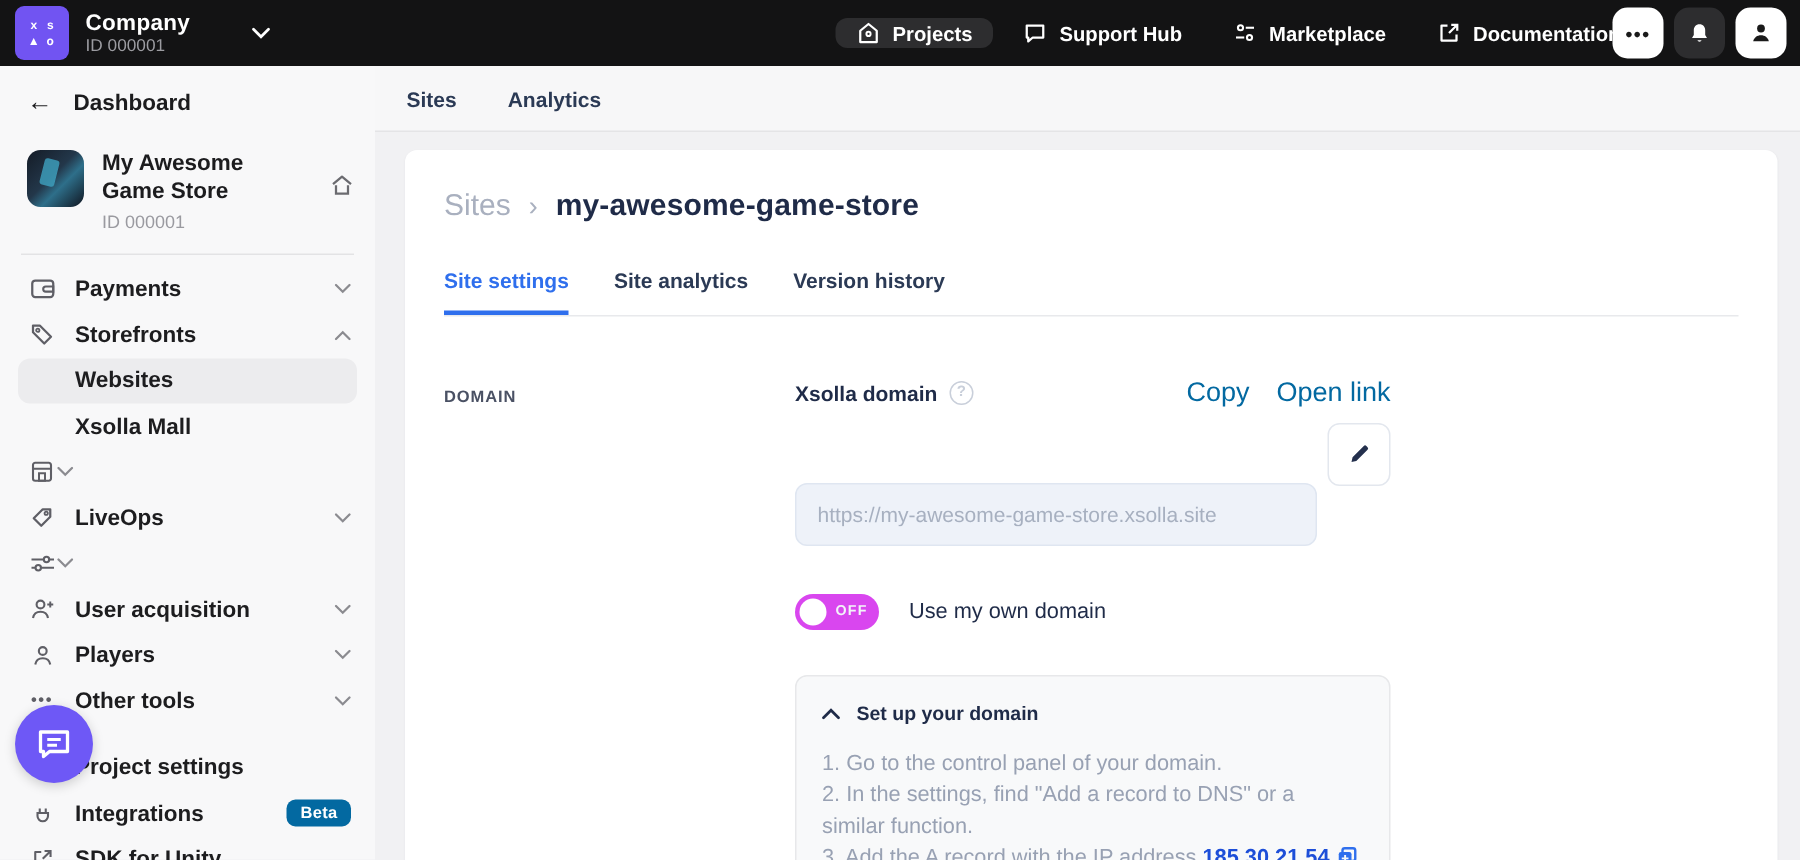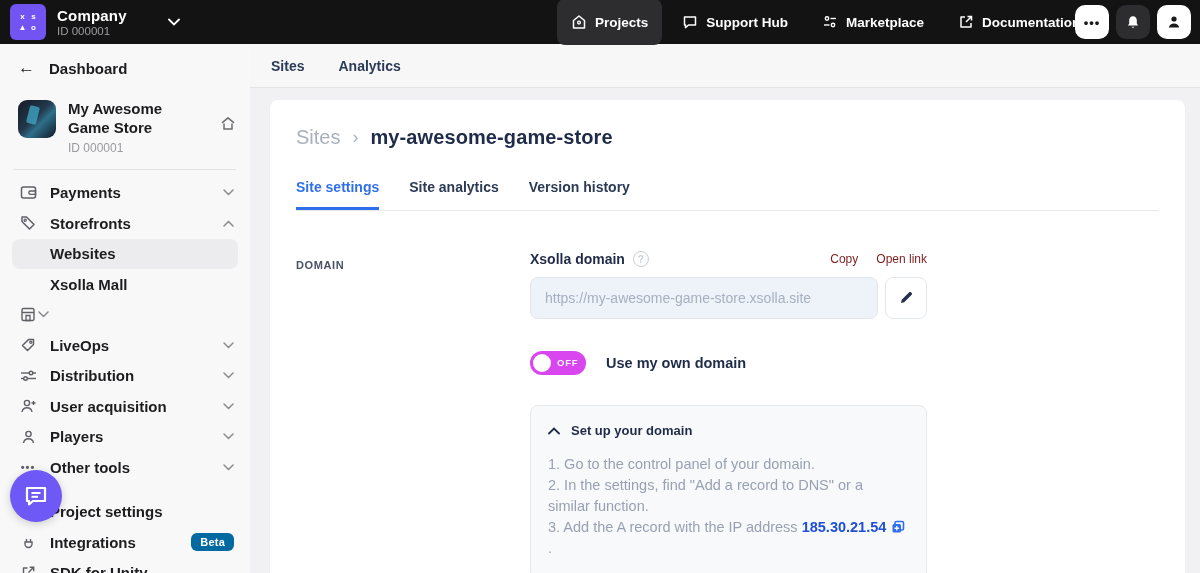--- a/index.html
+++ b/index.html
@@ -11,21 +11,21 @@
   .topbar { position:absolute; top:0; left:0; width:1200px; height:44px; background:#131314;
     display:flex; align-items:center; color:#fff; z-index:40; }
   .brand { display:flex; align-items:center; gap:11px; padding-left:10px; cursor:pointer; }
   .brand-logo { width:36px; height:36px; border-radius:6px; background:#7154f2;
     display:grid; grid-template-columns:1fr 1fr; place-items:center; padding:7px;
     font-size:8px; font-weight:bold; color:#fff; line-height:1; }
   .brand-text .name { font-size:15px; font-weight:bold; letter-spacing:.2px; }
   .brand-text .cid { font-size:11.5px; color:#9c9ca1; margin-top:1px; }
   .brand-chev { margin-left:30px; }
   .topnav { position:absolute; left:557px; top:0; height:44px; display:flex; align-items:center; gap:6px; }
-  .topnav-item { display:flex; align-items:center; gap:8px; height:46px; padding:0 14px;
+  .topnav-item { display:flex; align-items:center; gap:8px; height:20px; padding:0 14px;
     border-radius:8px; font-size:13.5px; font-weight:600; color:#fff; cursor:pointer; white-space:nowrap; }
   .topnav-item.active { background:#2d2d2f; }
   .top-squares { position:absolute; right:9px; top:5px; display:flex; gap:7px; }
   .sq-btn { width:34px; height:34px; border-radius:10px; display:flex; align-items:center;
     justify-content:center; cursor:pointer; }
   .sq-btn.light { background:#fff; color:#1a1a1a; }
   .sq-btn.dark { background:#2d2d2f; color:#fff; }
   .dots-glyph { font-size:13px; letter-spacing:1px; font-weight:bold; line-height:1; }
 
   
@@ -80,34 +80,34 @@
   .form-area { display:flex; margin-top:40px; }
   .label-col { width:234px; flex:none; padding-top:4px; }
   .section-label { font-size:11px; font-weight:bold; letter-spacing:.6px; color:#4a5164; }
   .fields-col { width:397px; flex:none; }
   .field-head { display:flex; align-items:center; }
   .field-title { font-size:14px; font-weight:bold; color:#1f2b48; }
   .help-circ { width:16px; height:16px; border:1.5px solid #c9cfda; border-radius:50%; margin-left:8px;
     display:flex; align-items:center; justify-content:center; font-size:10px; color:#c9cfda;
     font-weight:bold; cursor:pointer; }
   .field-links { margin-left:auto; display:flex; gap:18px; }
-  .link-muted { font-size:12px; color:#7f1d1d; cursor:pointer; }
+  .link-muted { font-size:18px; color:#0369a1; cursor:pointer; }
   .input-row { display:flex; gap:7px; margin-top:10px; }
   .domain-input { flex:1; height:42px; background:#eef2f9; border:1px solid #dfe6f1; border-radius:8px;
-    padding:0 14px; font-size:14px; color:#26334d; font-family:"Liberation Sans",sans-serif; outline:none; }
+    padding:0 14px; font-size:14px; color:#26334d; font-family:"Liberation Sans",sans-serif; outline:none;margin-top:40px; }
   .domain-input::placeholder { color:#a7b0c0; }
   .edit-btn { width:42px; height:42px; background:#fff; border:1px solid #e3e7ee; border-radius:8px;
     display:flex; align-items:center; justify-content:center; cursor:pointer; color:#24304d; }
 
   .toggle-row { display:flex; align-items:center; gap:20px; margin-top:32px; }
   .toggle { width:56px; height:24px; border-radius:12px; background:#d946ef; position:relative; cursor:pointer; }
   .toggle .knob { position:absolute; left:3px; top:3px; width:18px; height:18px; border-radius:50%; background:#fff; }
   .toggle .state { position:absolute; left:27px; top:6px; font-size:9.5px; font-weight:bold;
     color:#f2f4f8; letter-spacing:.8px; }
-  .toggle-label { font-size:14.5px; font-weight:bold; color:#1f2b48; }
+  .toggle-label { font-size:14.5px; font-weight:normal; color:#1f2b48; }
 
   .setup-panel { margin-top:30px; background:#f8f9fa; border:1px solid #e7e8ea; border-radius:8px;
     padding:17px 20px 20px 17px; }
   .panel-head { display:flex; align-items:center; gap:11px; cursor:pointer; }
   .panel-title { font-size:13px; font-weight:bold; color:#1f2b48; }
   .steps { margin-top:16px; font-size:14.5px; line-height:1.45; color:#98a1b3; }
   .step-ip { font-weight:bold; color:#1d4ed8; }
   .copy-ic { display:inline-block; vertical-align:-2px; margin-left:5px; cursor:pointer; }
 </style>
 </head>
@@ -285,21 +285,20 @@
 
   <div class="nav-row">
     <span class="nav-ic">
       <svg width="17" height="13" viewBox="0 0 17 13">
           <line x1="1" y1="4" x2="16" y2="4" stroke="#5f5f66" stroke-width="1.4"></line>
           <circle cx="11" cy="4" r="1.8" fill="#f8f8f9" stroke="#5f5f66" stroke-width="1.4"></circle>
           <line x1="1" y1="9.5" x2="16" y2="9.5" stroke="#5f5f66" stroke-width="1.4"></line>
           <circle cx="5.5" cy="9.5" r="1.8" fill="#f8f8f9" stroke="#5f5f66" stroke-width="1.4"></circle>
         </svg>
     </span>
-    <span class="nav-label">Distribution</span>
     <span class="nav-chev">
       <svg width="11" height="7" viewBox="0 0 11 7">
           <path d="M1 1l4.5 4.5L10 1" fill="none" stroke="#8b8b90" stroke-width="1.5" stroke-linecap="round"></path>
         </svg>
     </span>
   </div>
 
   <div class="nav-row">
     <span class="nav-ic">
       <svg width="17" height="16" viewBox="0 0 17 16">

